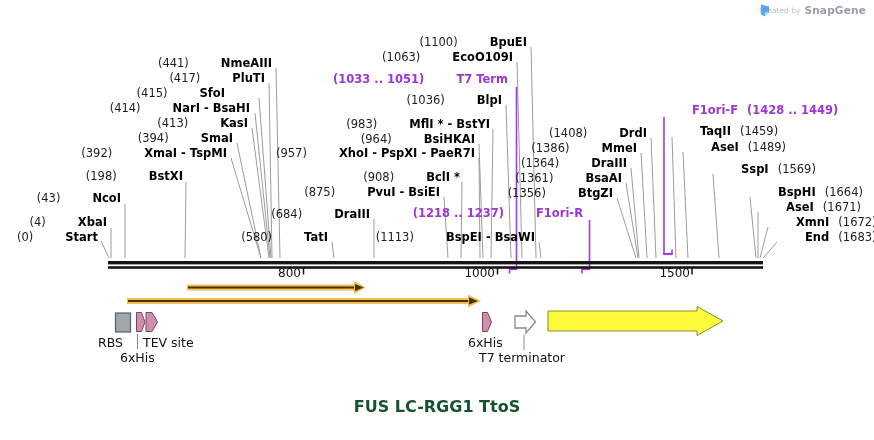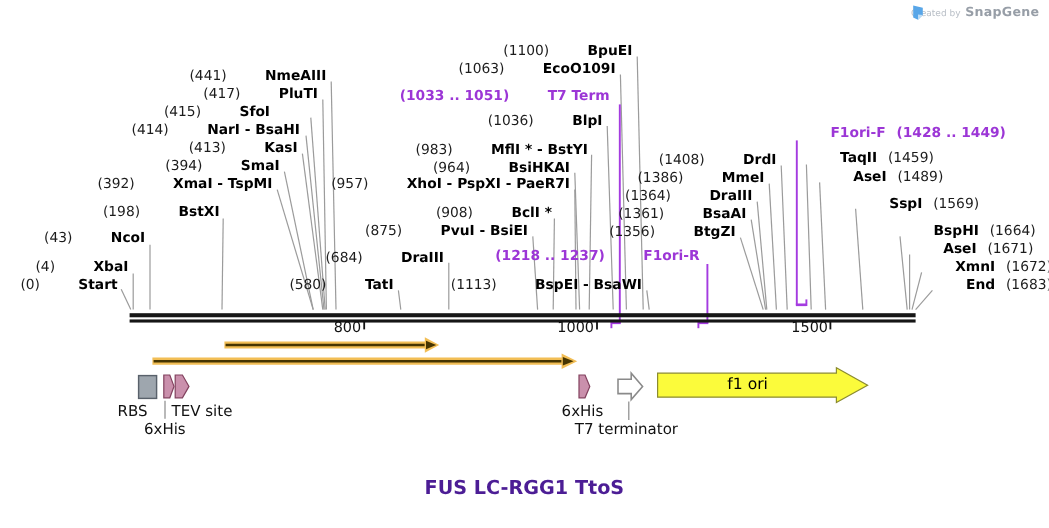--- a/index.html
+++ b/index.html
@@ -21,21 +21,21 @@
     position:absolute;font-size:12px;line-height:13px;height:13px;color:#111;white-space:nowrap;
   }
   .feat-label{
     position:absolute;font-size:12.5px;line-height:14px;color:#111;white-space:nowrap;
   }
   .f1-label{
     position:absolute;font-size:13px;line-height:15px;color:#000;text-align:center;
   }
   .title{
     position:absolute;left:0;width:874px;text-align:center;top:397px;
-    font-size:16px;font-weight:700;color:#4c1d95;
+    font-size:16px;font-weight:700;color:#14532d;
   }
   .subtitle{
     position:absolute;left:0;width:874px;text-align:center;top:418px;
     font-size:12.5px;color:#1a1a1a;
   }
   .watermark{
     position:absolute;top:4px;right:8px;display:flex;align-items:center;gap:4px;
   }
   .wm-created{font-size:7.5px;color:#b9bfc7;}
   .wm-brand{font-size:10.5px;color:#979ea7;font-weight:600;letter-spacing:.2px;}
@@ -184,17 +184,16 @@
 
   <div class="ruler-num" style="right:573px;top:267px">800</div>
   <div class="ruler-num" style="right:379px;top:267px">1000</div>
   <div class="ruler-num" style="right:184px;top:267px">1500</div>
 
   <div class="feat-label" style="left:98px;top:336px">RBS</div>
   <div class="feat-label" style="left:143px;top:336px">TEV site</div>
   <div class="feat-label" style="left:120px;top:351px">6xHis</div>
   <div class="feat-label" style="left:468px;top:336px">6xHis</div>
   <div class="feat-label" style="left:479px;top:351px">T7 terminator</div>
-  <div class="f1-label" style="left:548px;top:313px;width:150px">f1 ori</div>
 
   <div class="title">FUS LC-RGG1 TtoS</div>
 
 </div>
 
 </body></html>

